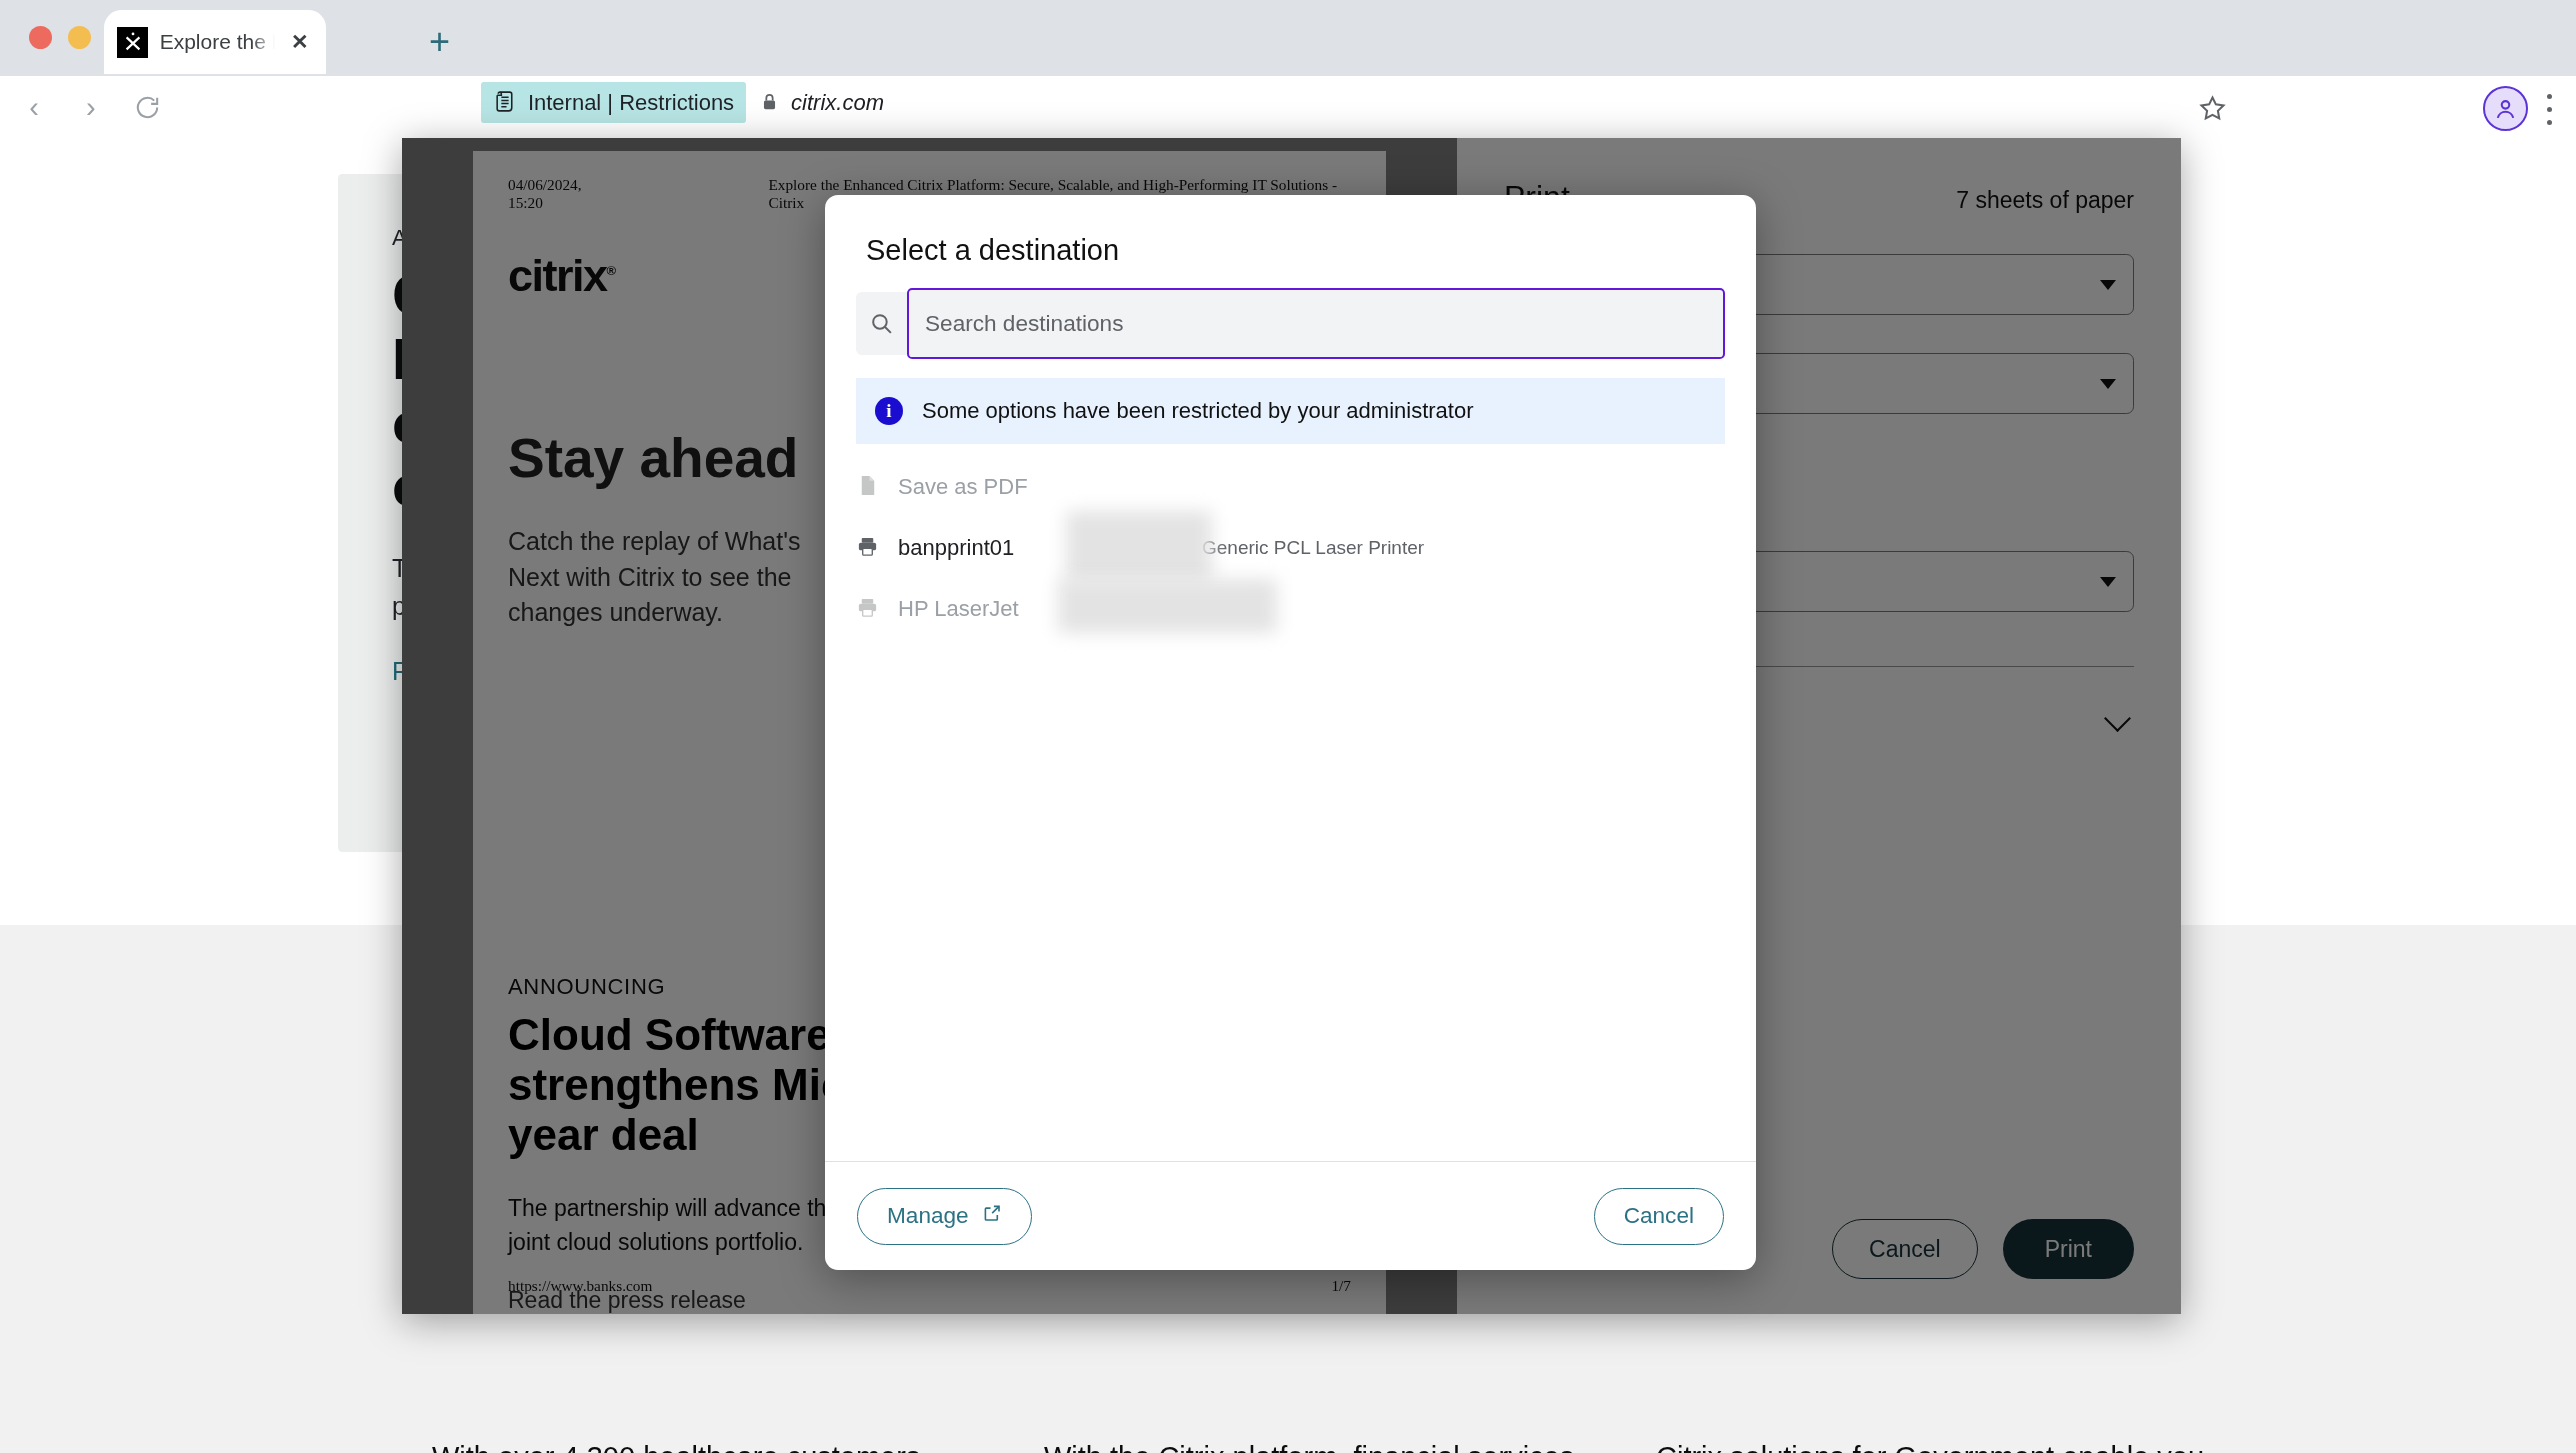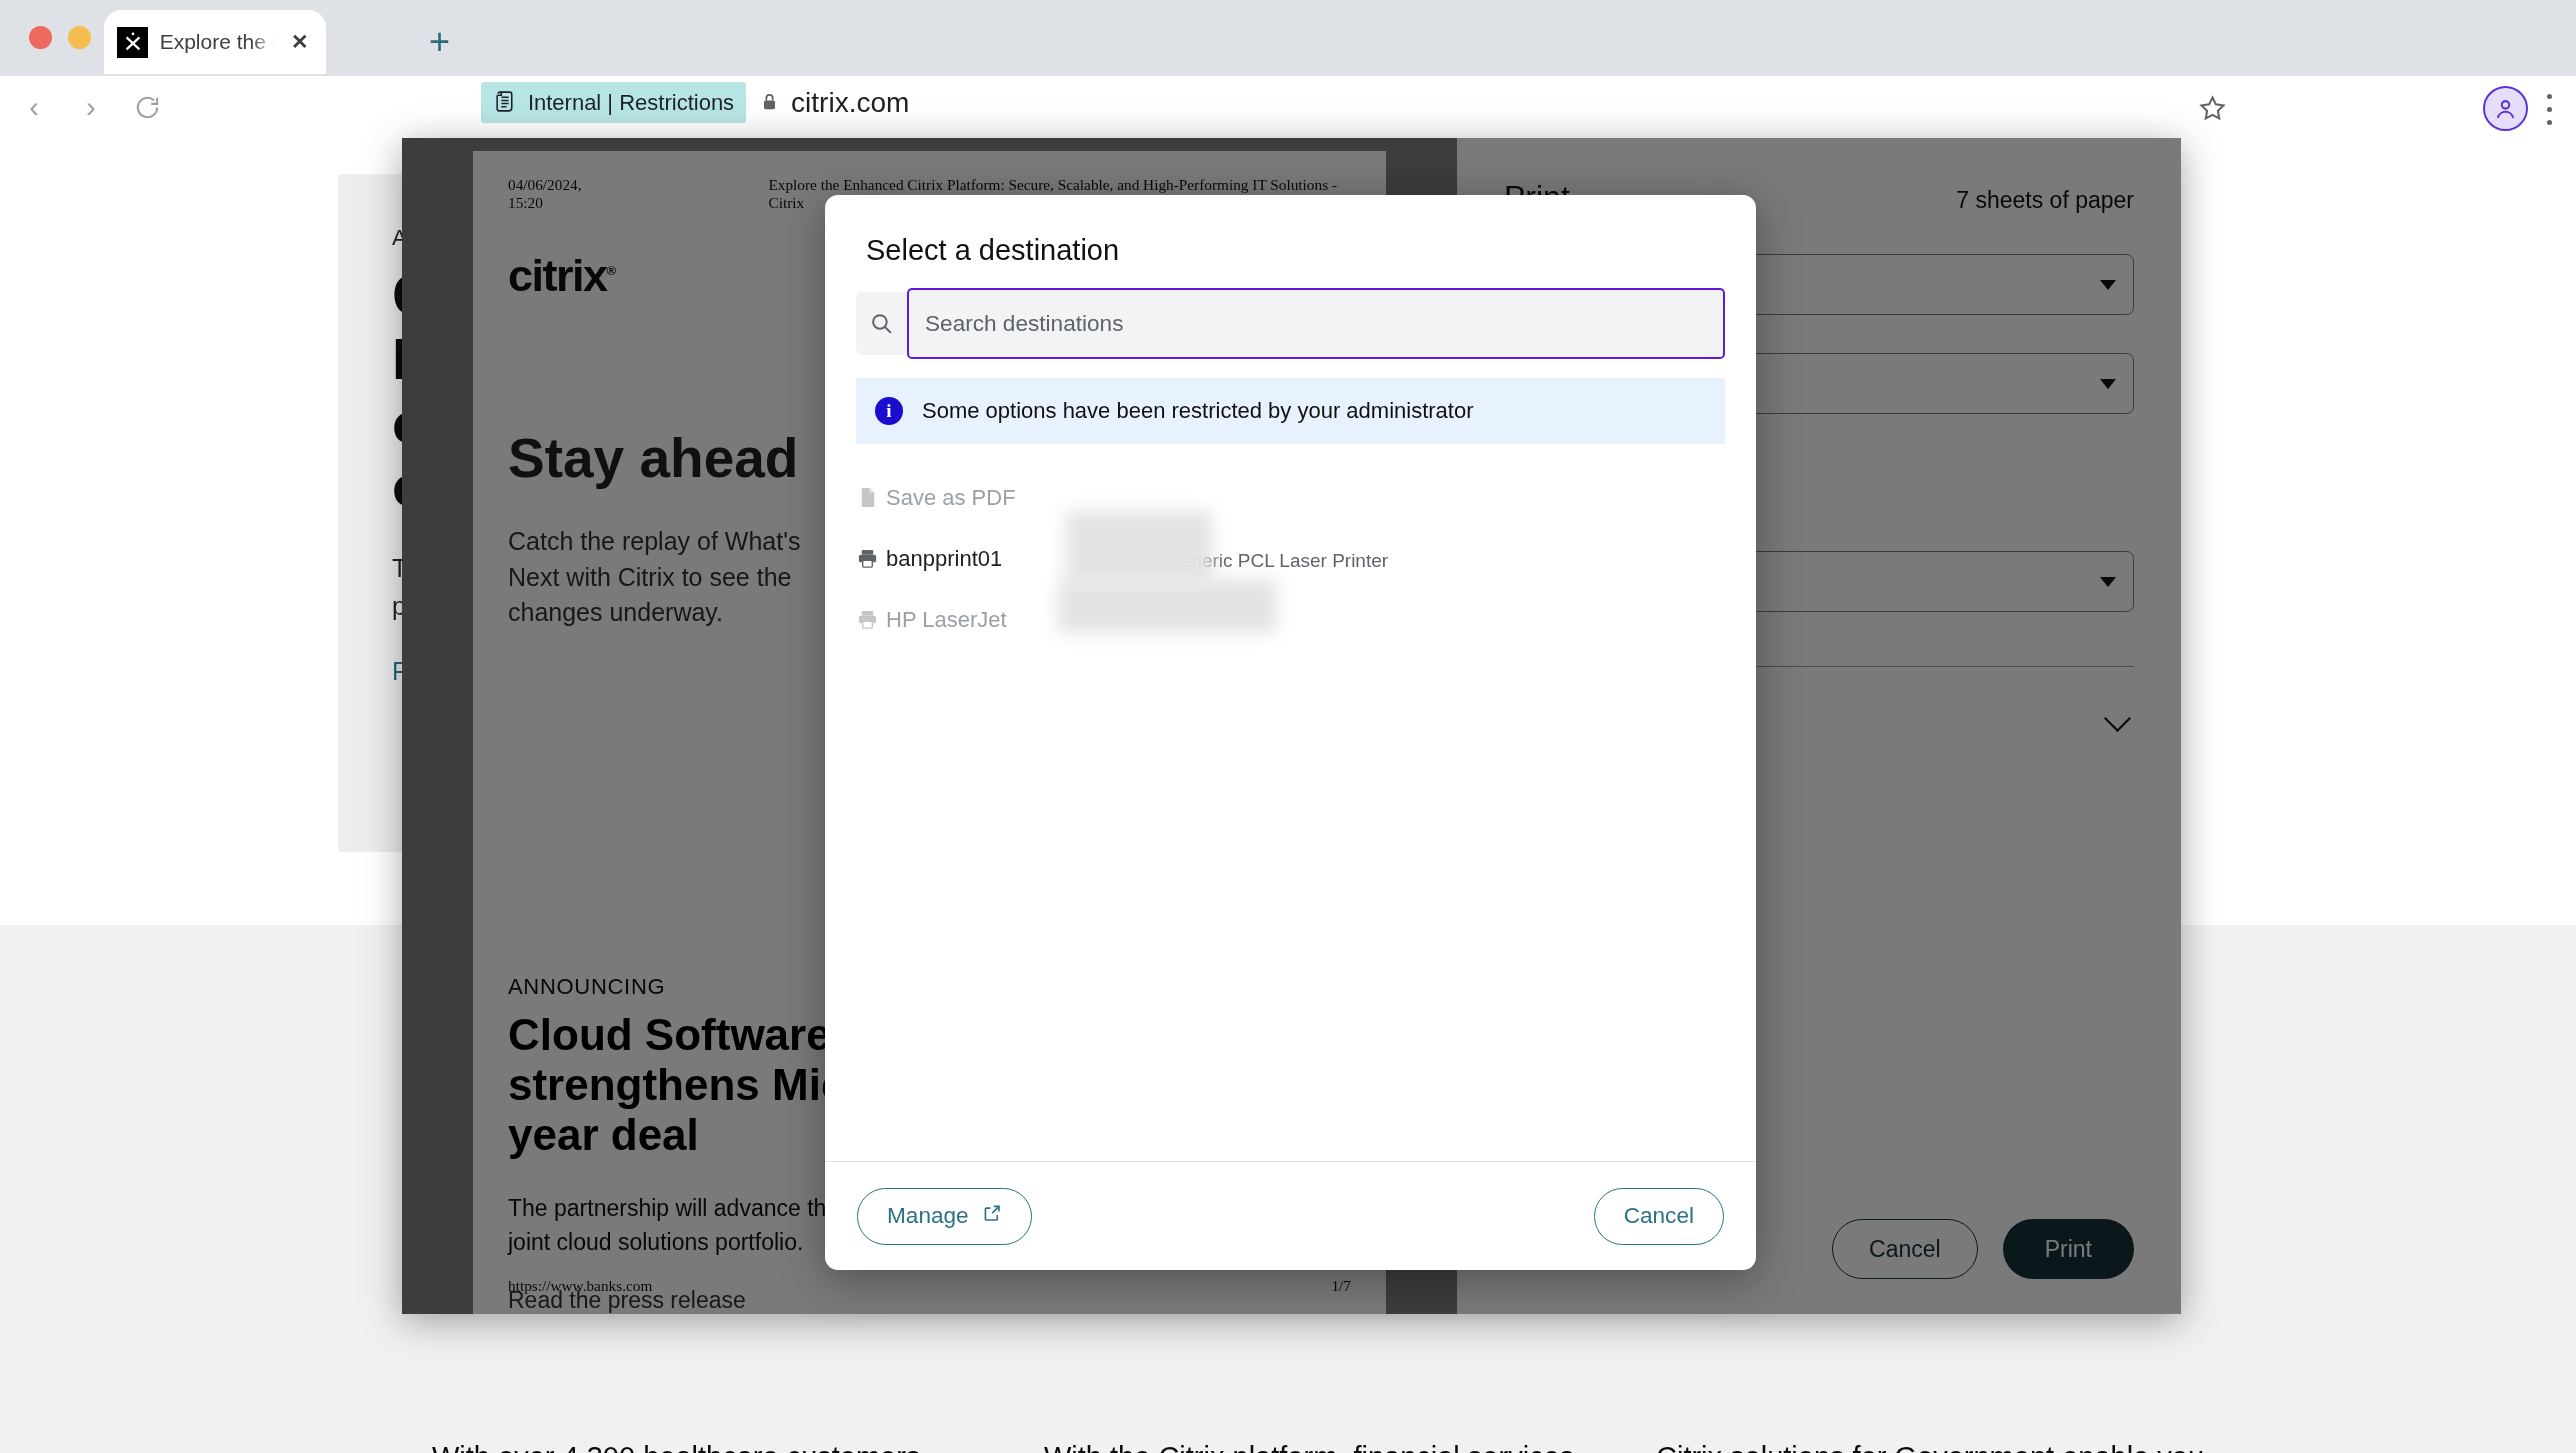--- a/index.html
+++ b/index.html
@@ -59,21 +59,21 @@
     position: absolute; left: 481px; right: 394px; top: 7px; height: 39px;
     display: flex; align-items: center; gap: 14.6px;
   }
   .policy-chip {
     display: flex; align-items: center; gap: 10.2px;
     background: #b7e4e4; border-radius: 2.9px;
     padding: 5.1px 11.7px; height: 41px; cursor: pointer;
   }
   .policy-chip .txt { font-size: 22px; color: #1f2328; white-space: nowrap; }
   .url-wrap { display: flex; align-items: center; gap: 11.7px; }
-  .url-text { font-size: 28px; color: #202124; }
+  .url-text { font-size: 22px; color: #202124; font-style: italic; }
 
   .star-btn {
     position: absolute; right: 343px; top: 11.7px;
     width: 42px; height: 42px; display: flex; align-items: center; justify-content: center;
     cursor: pointer;
   }
   .avatar-btn {
     position: absolute; right: 48px; top: 10.2px;
     width: 45px; height: 45px; border-radius: 50%;
     border: 2.9px solid #5b34d6; background: #e6ddfb;
@@ -221,21 +221,21 @@
   }
   .info-dot {
     width: 28px; height: 28px; border-radius: 50%; background: #1a0dcf;
     color: #fff; font-size: 19px; font-weight: 700;
     display: flex; align-items: center; justify-content: center;
     font-family: "Liberation Serif", serif;
   }
   .info-text { font-size: 22px; color: #111; }
   .dest-list { margin-top: 5.8px; flex: 1; }
   .dest-row {
-    display: flex; align-items: flex-end; gap: 7px;
+    display: flex; align-items: center; gap: 19px;
     padding: 0 31px; height: 48px; margin-top: 13px; cursor: pointer;
   }
   .dest-row.disabled { cursor: default; }
   .dest-name { font-size: 22px; color: #202124; white-space: nowrap; }
   .dest-row.disabled .dest-name { color: #9aa0a6; }
   .dest-sub { font-size: 19px; color: #5f6368; margin-left: 10.2px; }
   .blur-mask {
     position: absolute; background: #e3e3e3;
     filter: blur(8.7px); border-radius: 2.9px; pointer-events: none;
   }

